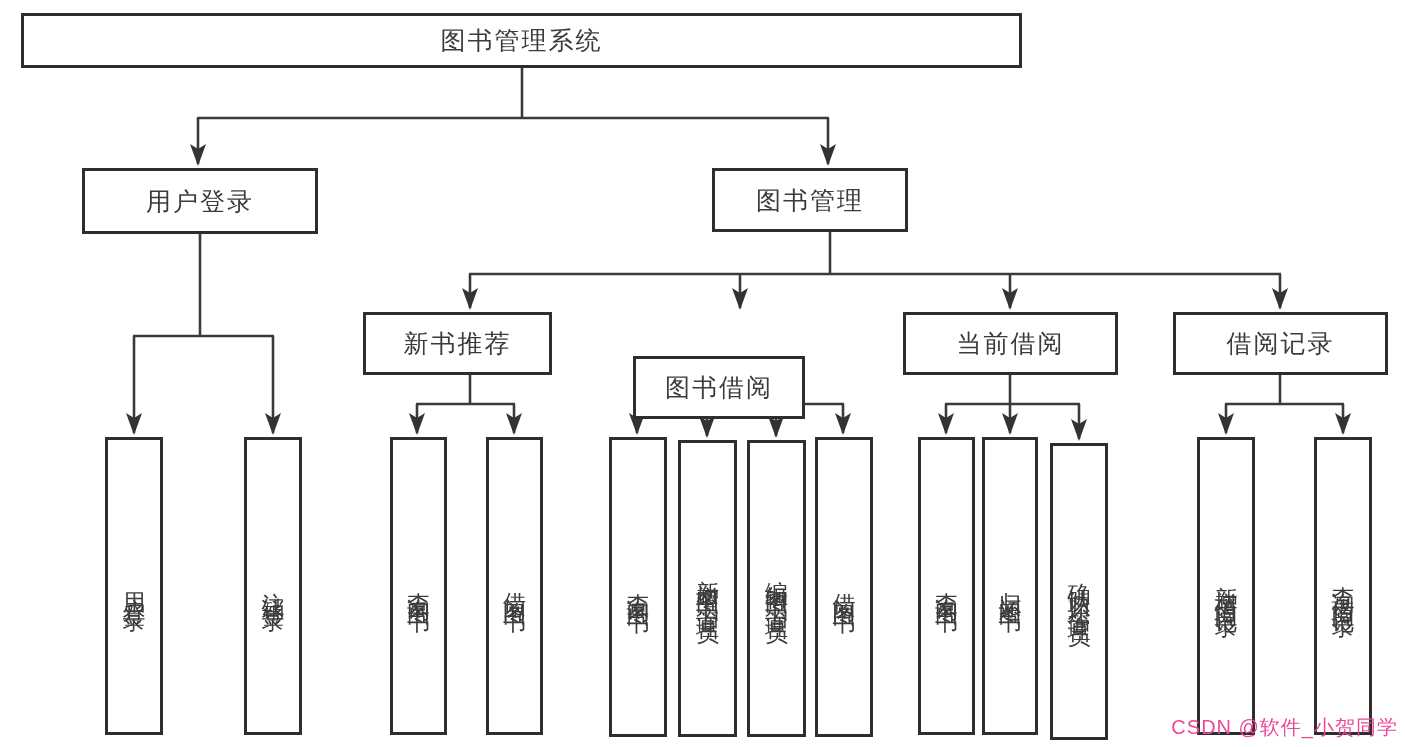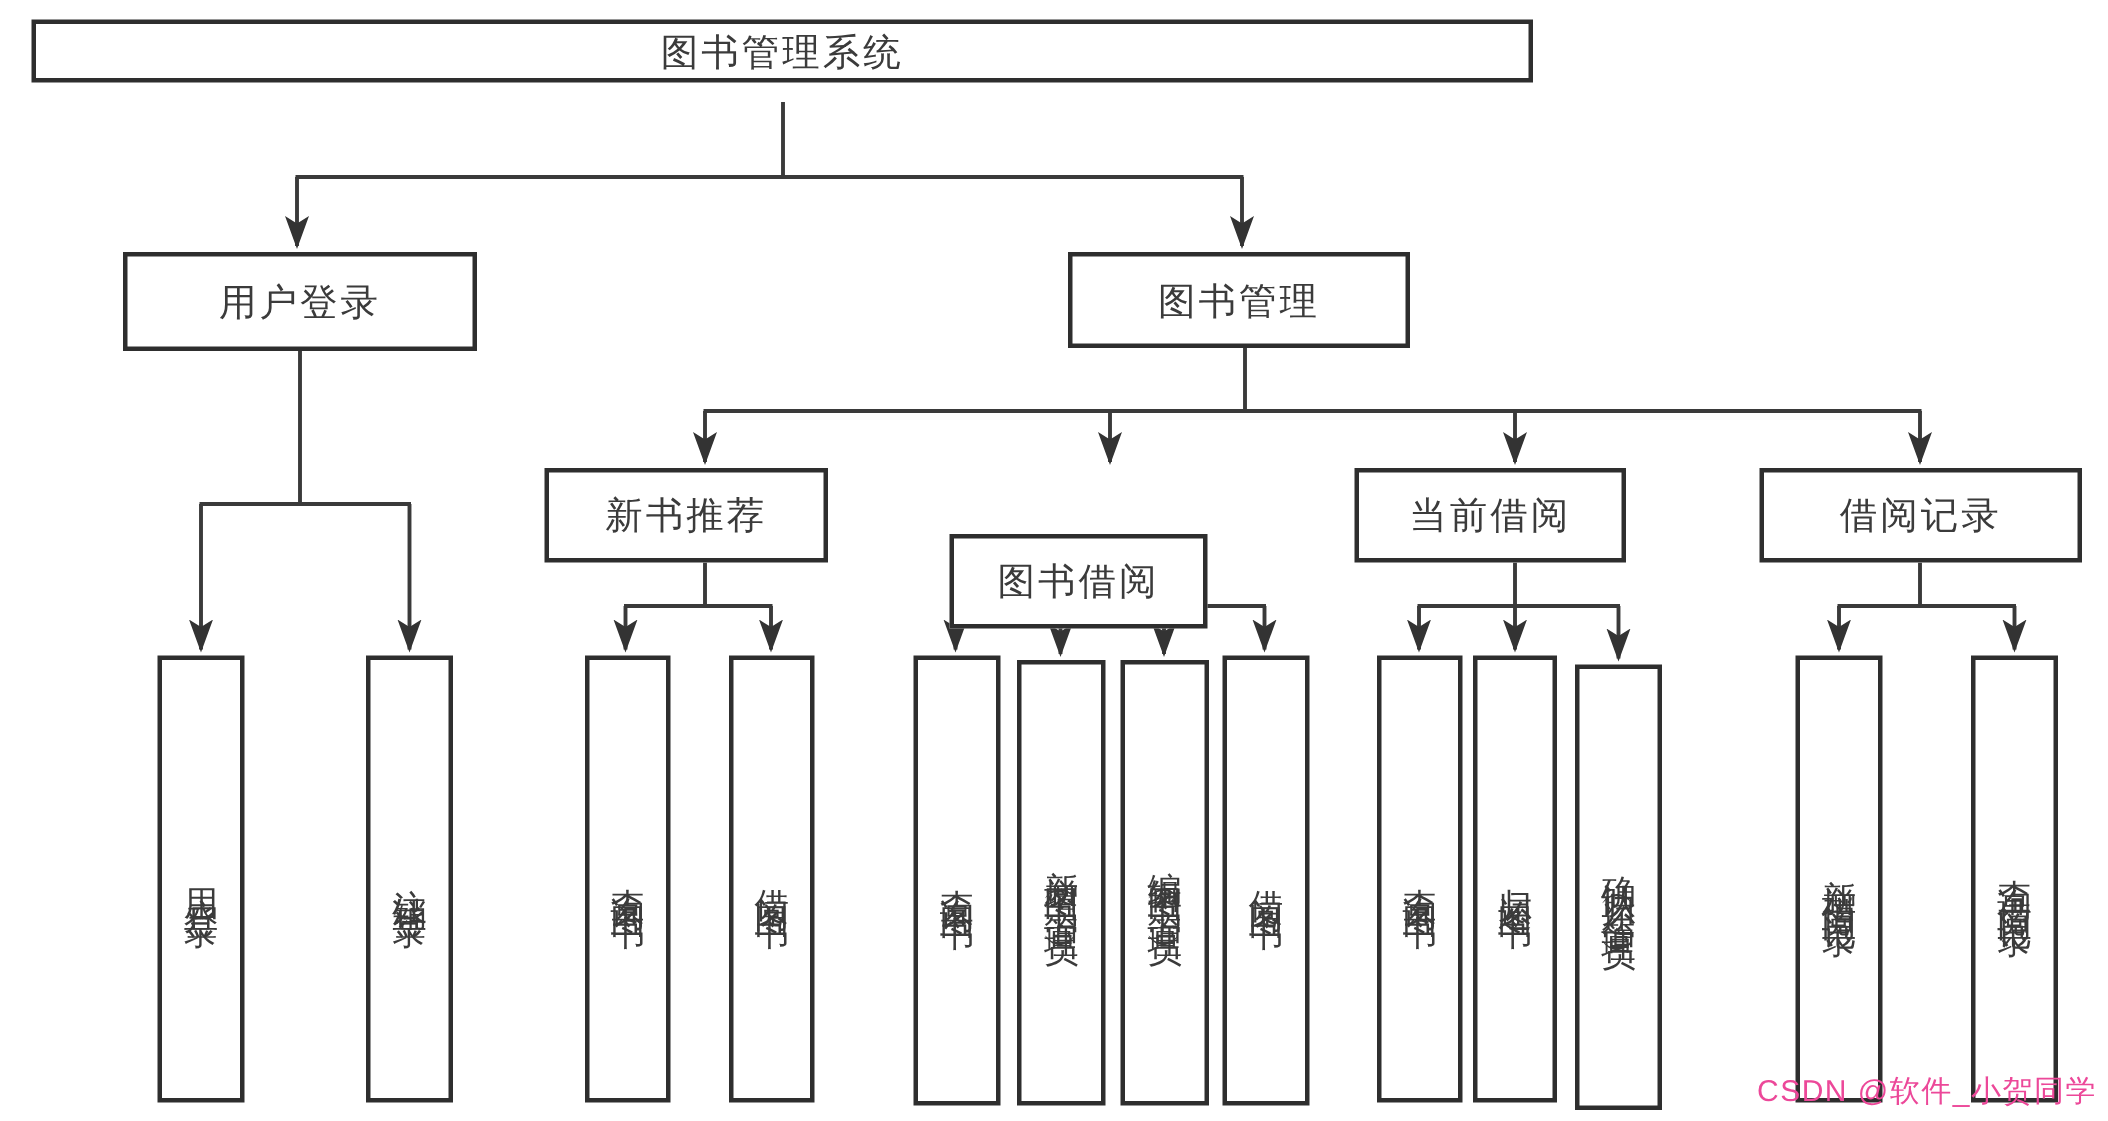--- a/index.html
+++ b/index.html
@@ -90,38 +90,38 @@
       <path d="M1010,404 L1010,433" marker-end="url(#arrow)"></path>
       <path d="M1079,404 L1079,439" marker-end="url(#arrow)"></path>
 
       <path d="M1280,375 L1280,404"></path>
       <path d="M1225,404 L1344,404"></path>
       <path d="M1226,404 L1226,433" marker-end="url(#arrow)"></path>
       <path d="M1343,404 L1343,433" marker-end="url(#arrow)"></path>
     </g>
   </svg>
 
-  <div class="node" style="left:21px;top:13px;width:1001px;height:42px;">
+  <div class="node" style="left:21px;top:13px;width:1001px;height:55px;">
     <span class="lbl">图书管理系统</span>
   </div>
 
   <div class="node" style="left:82px;top:168px;width:236px;height:66px;">
     <span class="lbl">用户登录</span>
   </div>
-  <div class="node" style="left:712px;top:168px;width:228px;height:64px;">
+  <div class="node" style="left:712px;top:168px;width:196px;height:64px;">
     <span class="lbl">图书管理</span>
   </div>
 
   <div class="node" style="left:363px;top:312px;width:189px;height:63px;">
     <span class="lbl">新书推荐</span>
   </div>
   <div class="node" style="left:633px;top:312px;width:172px;height:63px;margin-top:44px;">
     <span class="lbl">图书借阅</span>
   </div>
-  <div class="node" style="left:903px;top:312px;width:181px;height:63px;">
+  <div class="node" style="left:903px;top:312px;width:215px;height:63px;">
     <span class="lbl">当前借阅</span>
   </div>
   <div class="node" style="left:1173px;top:312px;width:215px;height:63px;text-align:right;">
     <span class="lbl">借阅记录</span>
   </div>
 
   <div class="node v" style="left:105px;top:437px;width:58px;height:298px;">
     <span class="lbl">用户登录</span>
   </div>
   <div class="node v" style="left:244px;top:437px;width:58px;height:298px;">

